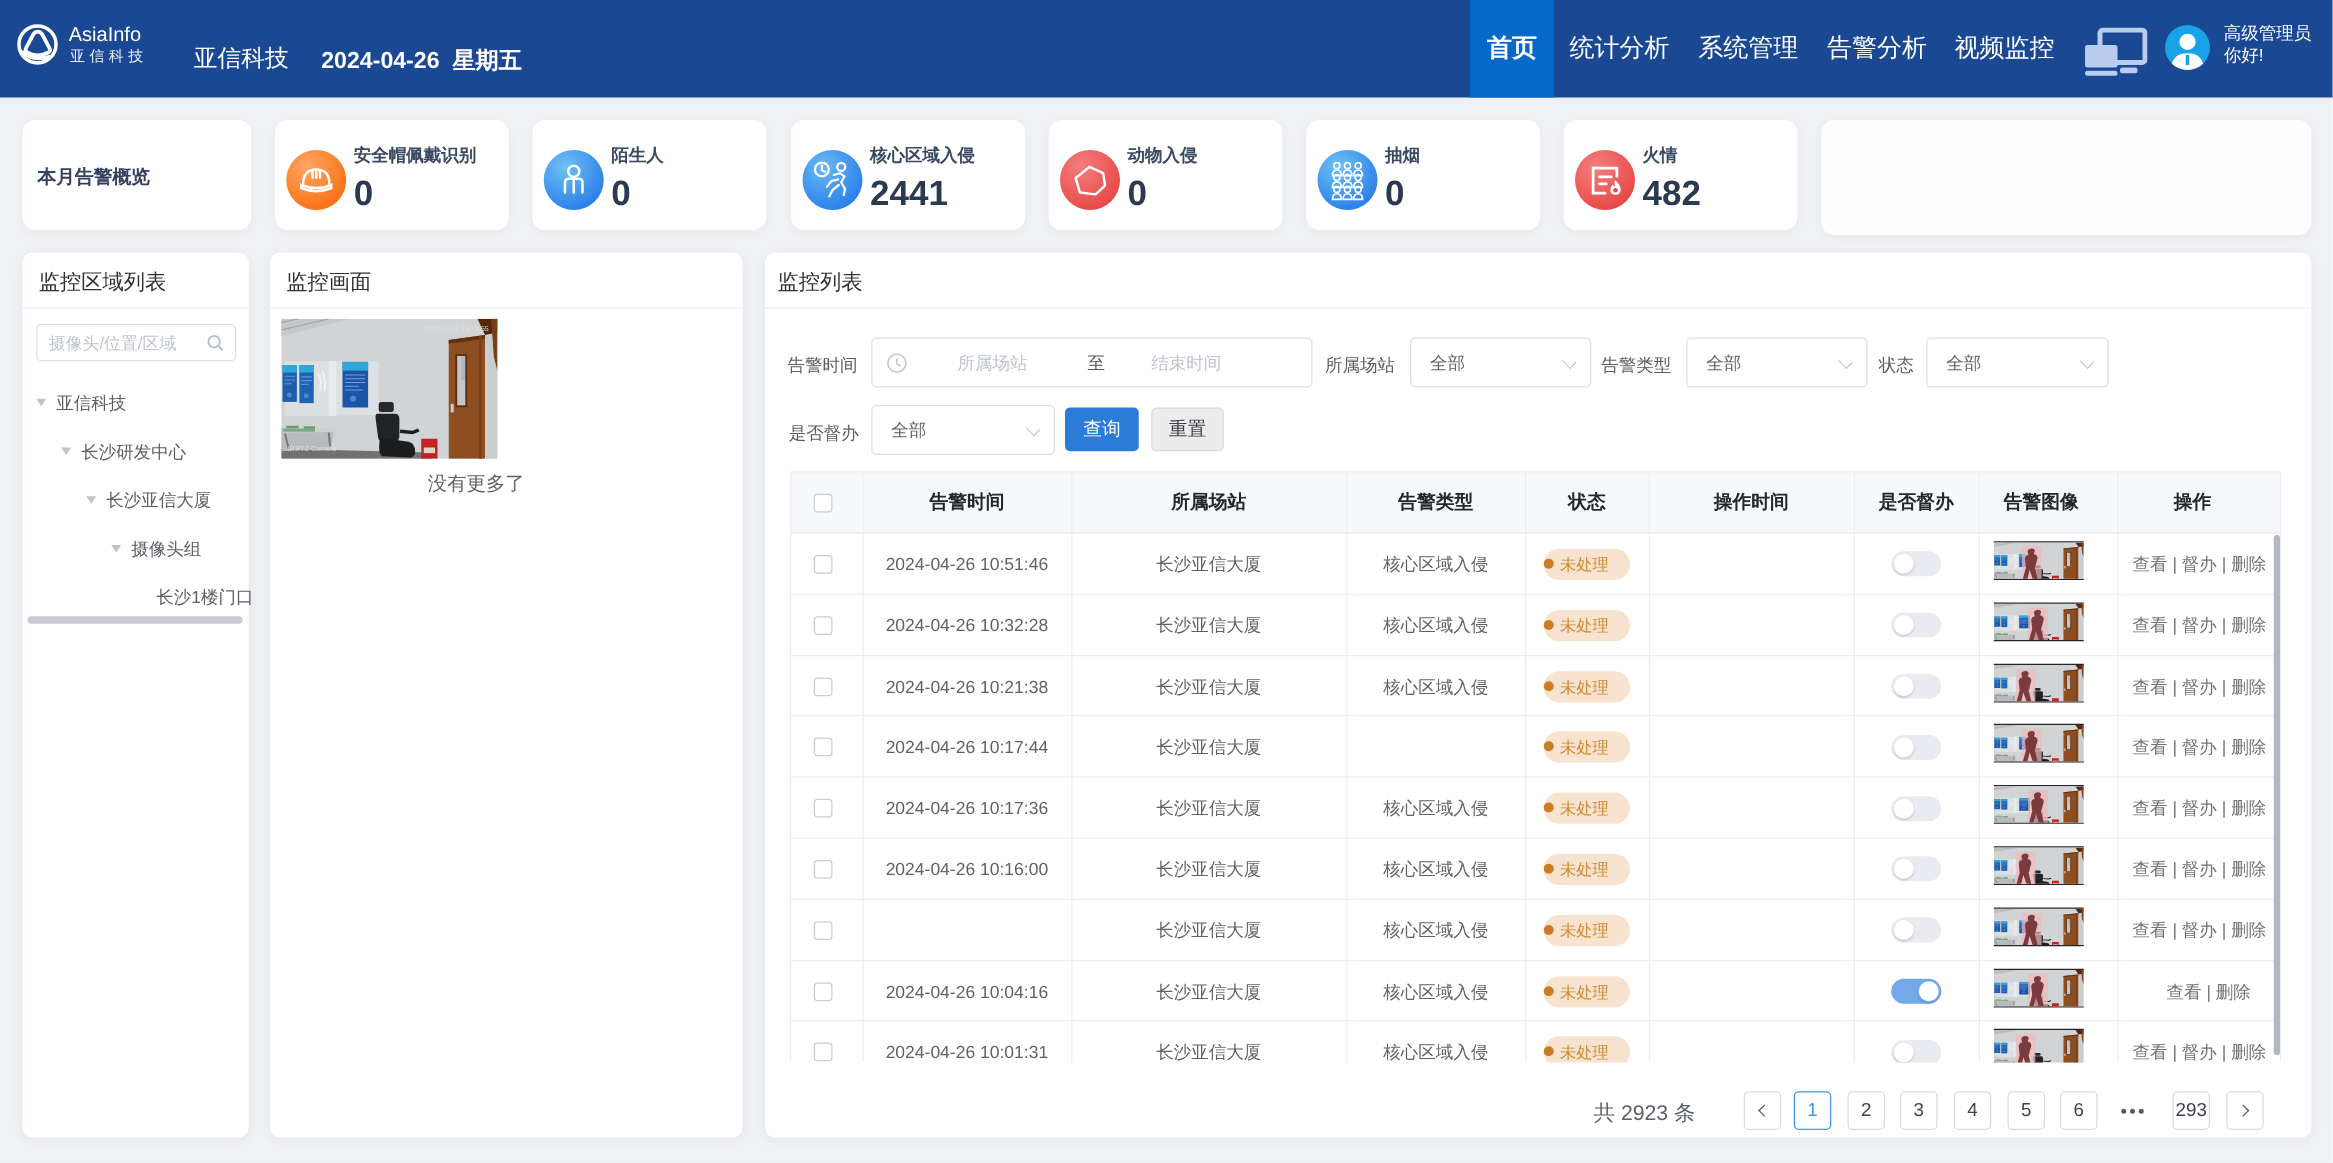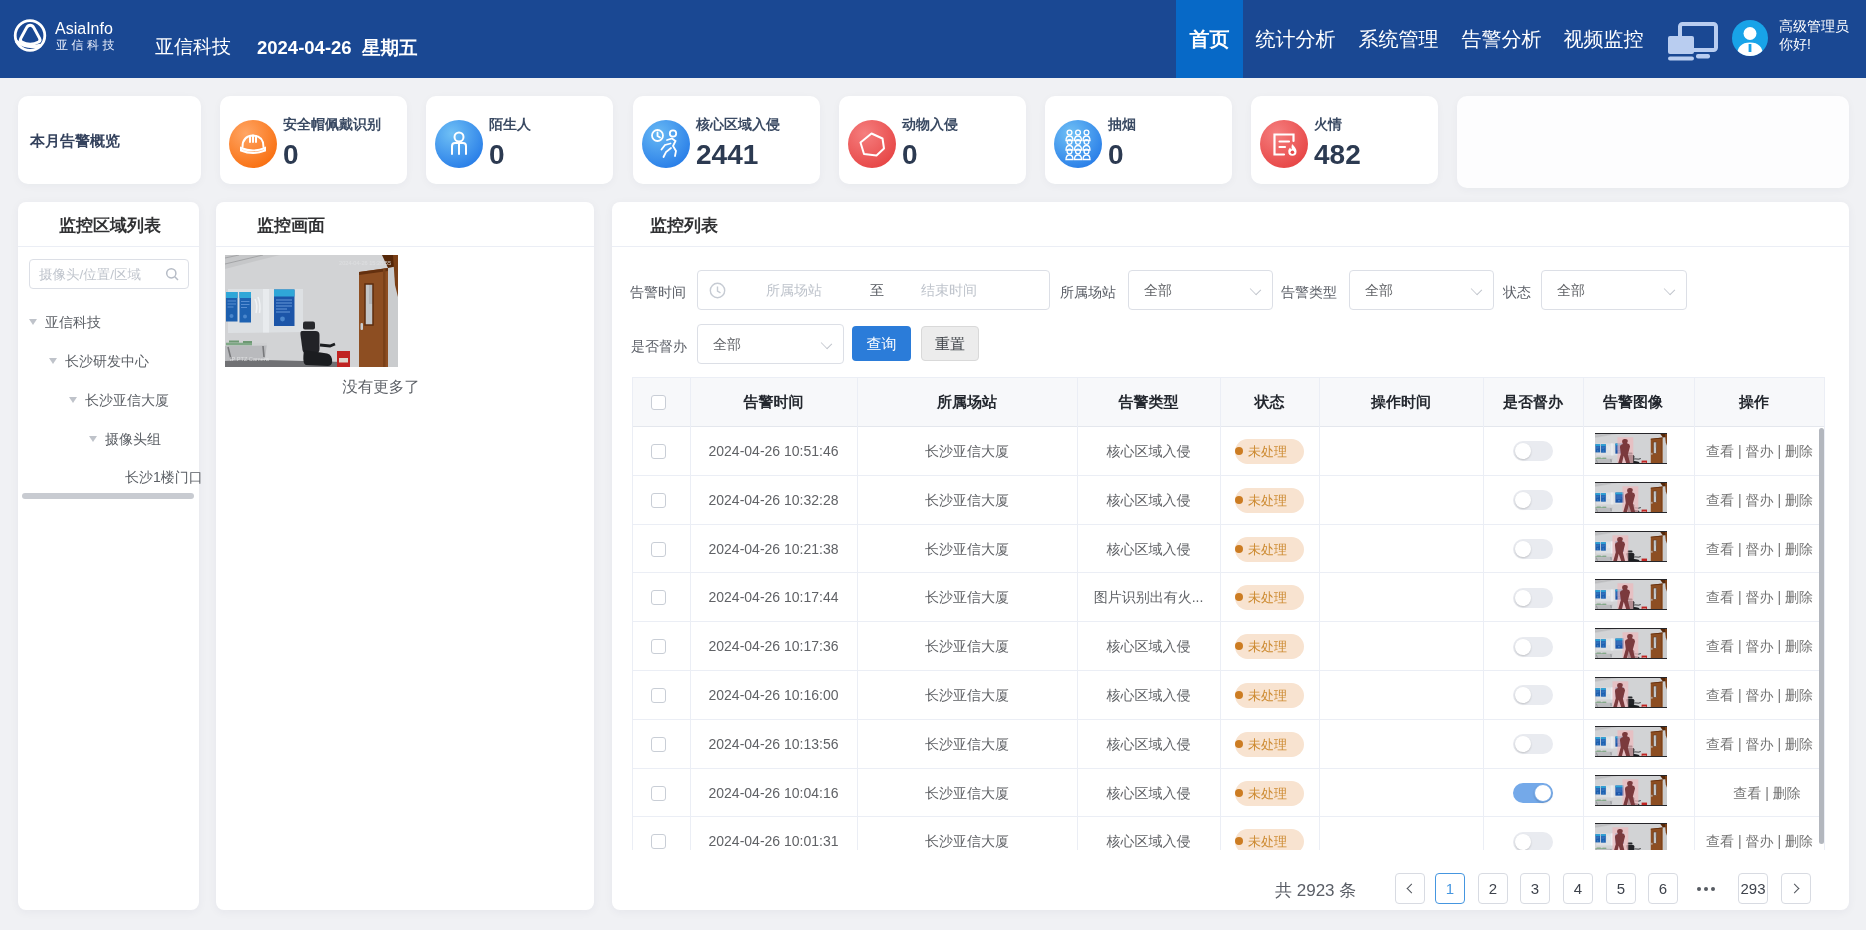--- a/index.html
+++ b/index.html
@@ -1,19 +1,19 @@
 <!DOCTYPE html>
 <html><head>
 <meta charset="utf-8">
 <style>
 * { margin:0; padding:0; box-sizing:border-box; }
 html,body { width:1866px; height:930px; overflow:hidden; background:#f0f1f4; font-family:"Liberation Sans", sans-serif; }
 .abs { position:absolute; }
 .panel { position:absolute; background:#fff; border-radius:8px; box-shadow:0 2px 10px rgba(30,40,80,0.05); }
-.ptitle { position:absolute; top:12px; font-size:17px; font-weight:bold; color:#303133;margin-left:28px; }
+.ptitle { position:absolute; top:12px; font-size:17px; font-weight:normal; color:#303133; }
 .pdiv { position:absolute; left:0; right:0; top:44px; height:1px; background:#ebeef5; }
 .navitem { position:absolute; top:0; height:78px; line-height:78px; color:#fff; font-size:20px; text-align:center; }
 .card { position:absolute; top:96px; height:88px; background:#fff; border-radius:10px; box-shadow:0 2px 8px rgba(30,40,80,0.04); }
 .cicon { position:absolute; left:9px; top:24px; width:48px; height:48px; border-radius:50%; }
 .clabel { position:absolute; left:63px; top:20px; font-size:14px; font-weight:bold; color:#3a4a63; }
 .cval { position:absolute; left:63px; top:43px; font-size:28px; font-weight:bold; color:#2c3a51; }
 .flabel { position:absolute; font-size:14px; color:#5a5e66; }
 .sel { position:absolute; height:40px; background:#fff; border:1px solid #dcdfe6; border-radius:4px; font-size:14px; color:#606266; line-height:38px; padding-left:15px; }
 .chev { position:absolute; right:12px; top:16px; width:9px; height:9px; border-right:1.6px solid #c0c4cc; border-bottom:1.6px solid #c0c4cc; transform:rotate(45deg) scale(1,0.8); transform-origin:center; margin-top:-2px; }
 .hline { position:absolute; height:1px; background:#ebeef5; }
@@ -332,21 +332,20 @@
           <use href="#scene"></use>
           <rect x="42" y="12" width="38" height="98" fill="#edb9bc" opacity="0.72"></rect>
           <path d="M58 18 q9 -2 9 7 l-2 8 q8 3 7 13 l-5 28 l6 36 l-9 0 l-7 -31 l-5 31 l-9 0 l7 -38 l-2 -24 q0 -10 7 -12 q-5 -15 3 -18 z" fill="#7b3a3d"></path>
         </svg></div>
 <div class="links" style="left:1062px;width:131px;top:147.6px;line-height:48.8px;">查看 | 督办 | 删除</div>
 
 <div class="hline" style="left:0;top:244.2px;width:1193px;"></div>
 <div class="cbx" style="left:19px;top:213.4px;"></div>
 <div class="td" style="left:58px;width:167px;top:196.4px;line-height:48.8px;">2024-04-26 10:17:44</div>
 <div class="td" style="left:225px;width:220px;top:196.4px;line-height:48.8px;">长沙亚信大厦</div>
-<div class="td" style="left:445px;width:143px;top:196.4px;line-height:48.8px;">图片识别出有火...</div>
 <div class="pill" style="left:603px;top:208.4px;"><b></b>未处理</div>
 <div class="tog" style="left:881px;top:210.8px;">
         <i></i>
       </div>
 <div style="position:absolute;left:963px;top:202.3px;width:72px;height:31px;overflow:hidden;border-top:1.5px solid #26262a;border-bottom:1.5px solid #26262a;"><svg width="72" height="31" viewBox="0 0 173 112" preserveAspectRatio="none">
           <use href="#scene"></use>
           <rect x="54" y="12" width="38" height="98" fill="#edb9bc" opacity="0.72"></rect>
           <path d="M70 18 q9 -2 9 7 l-2 8 q8 3 7 13 l-5 28 l6 36 l-9 0 l-7 -31 l-5 31 l-9 0 l7 -38 l-2 -24 q0 -10 7 -12 q-5 -15 3 -18 z" fill="#7b3a3d"></path>
         </svg></div>
 <div class="links" style="left:1062px;width:131px;top:196.4px;line-height:48.8px;">查看 | 督办 | 删除</div>
@@ -378,21 +377,20 @@
       </div>
 <div style="position:absolute;left:963px;top:299.9px;width:72px;height:31px;overflow:hidden;border-top:1.5px solid #26262a;border-bottom:1.5px solid #26262a;"><svg width="72" height="31" viewBox="0 0 173 112" preserveAspectRatio="none">
           <use href="#scene"></use>
           <rect x="42" y="12" width="38" height="98" fill="#edb9bc" opacity="0.72"></rect>
           <path d="M58 18 q9 -2 9 7 l-2 8 q8 3 7 13 l-5 28 l6 36 l-9 0 l-7 -31 l-5 31 l-9 0 l7 -38 l-2 -24 q0 -10 7 -12 q-5 -15 3 -18 z" fill="#7b3a3d"></path>
         </svg></div>
 <div class="links" style="left:1062px;width:131px;top:294.0px;line-height:48.8px;">查看 | 督办 | 删除</div>
 
 <div class="hline" style="left:0;top:390.6px;width:1193px;"></div>
 <div class="cbx" style="left:19px;top:359.8px;"></div>
-<div class="td" style="left:58px;width:167px;top:342.8px;line-height:48.8px;">2024-04-26 10:13:56</div>
 <div class="td" style="left:225px;width:220px;top:342.8px;line-height:48.8px;">长沙亚信大厦</div>
 <div class="td" style="left:445px;width:143px;top:342.8px;line-height:48.8px;">核心区域入侵</div>
 <div class="pill" style="left:603px;top:354.8px;"><b></b>未处理</div>
 <div class="tog" style="left:881px;top:357.2px;">
         <i></i>
       </div>
 <div style="position:absolute;left:963px;top:348.7px;width:72px;height:31px;overflow:hidden;border-top:1.5px solid #26262a;border-bottom:1.5px solid #26262a;"><svg width="72" height="31" viewBox="0 0 173 112" preserveAspectRatio="none">
           <use href="#scene"></use>
           <rect x="54" y="12" width="38" height="98" fill="#edb9bc" opacity="0.72"></rect>
           <path d="M70 18 q9 -2 9 7 l-2 8 q8 3 7 13 l-5 28 l6 36 l-9 0 l-7 -31 l-5 31 l-9 0 l7 -38 l-2 -24 q0 -10 7 -12 q-5 -15 3 -18 z" fill="#7b3a3d"></path>

